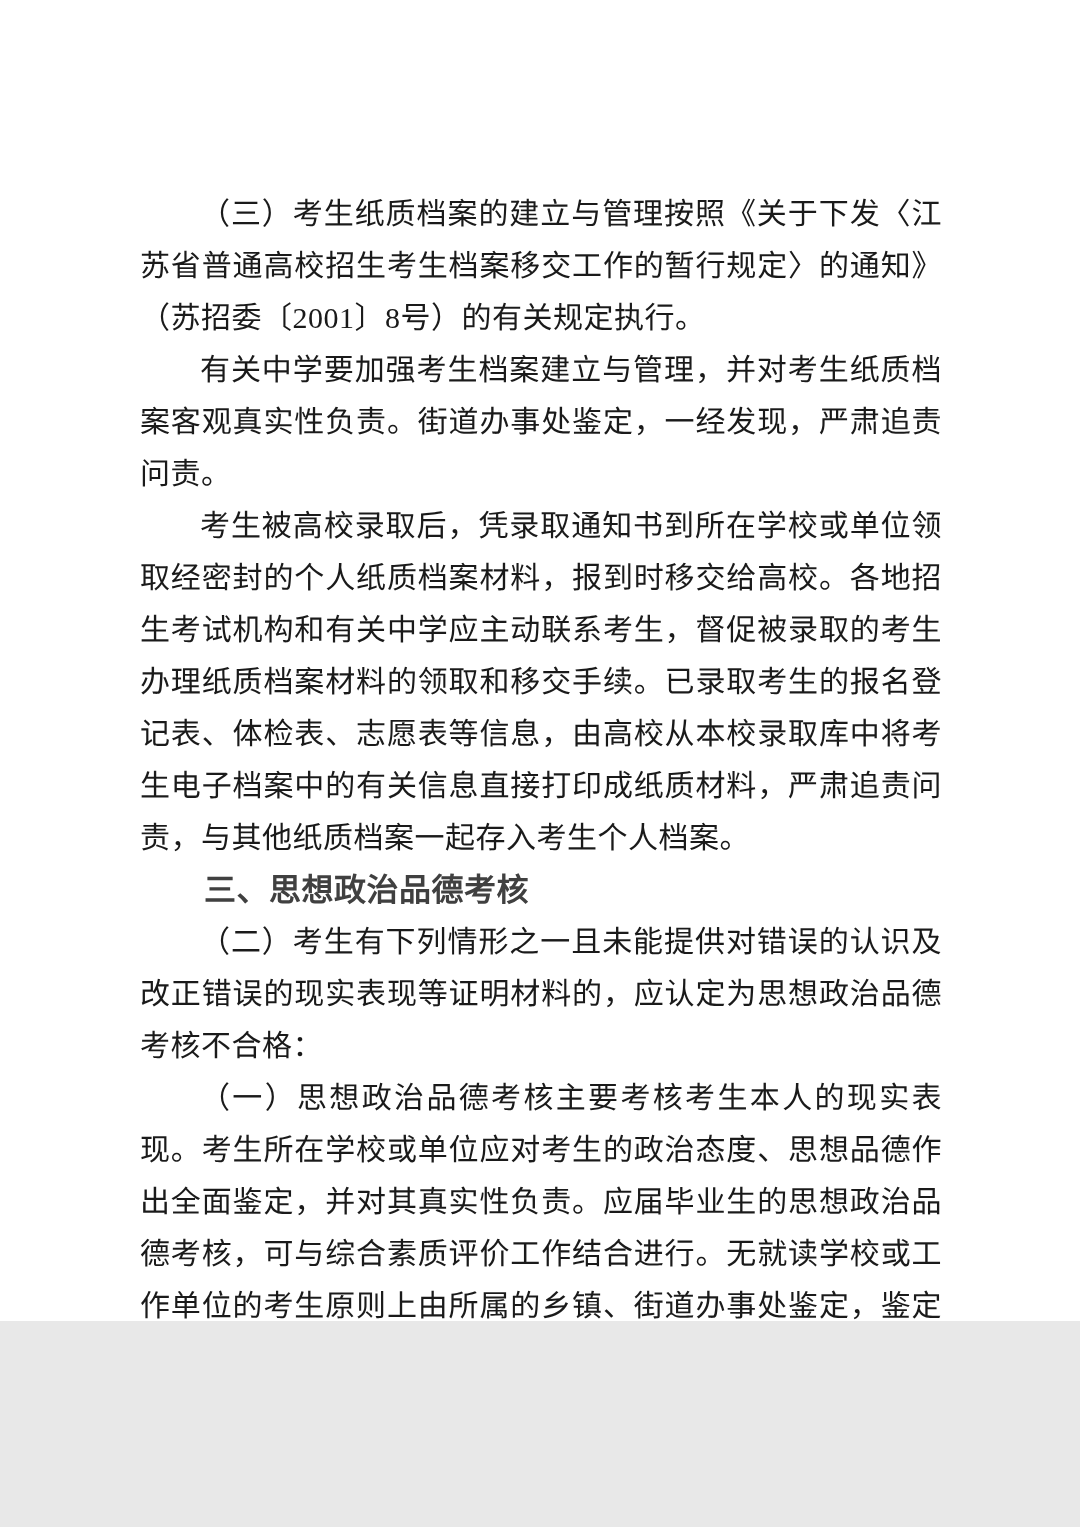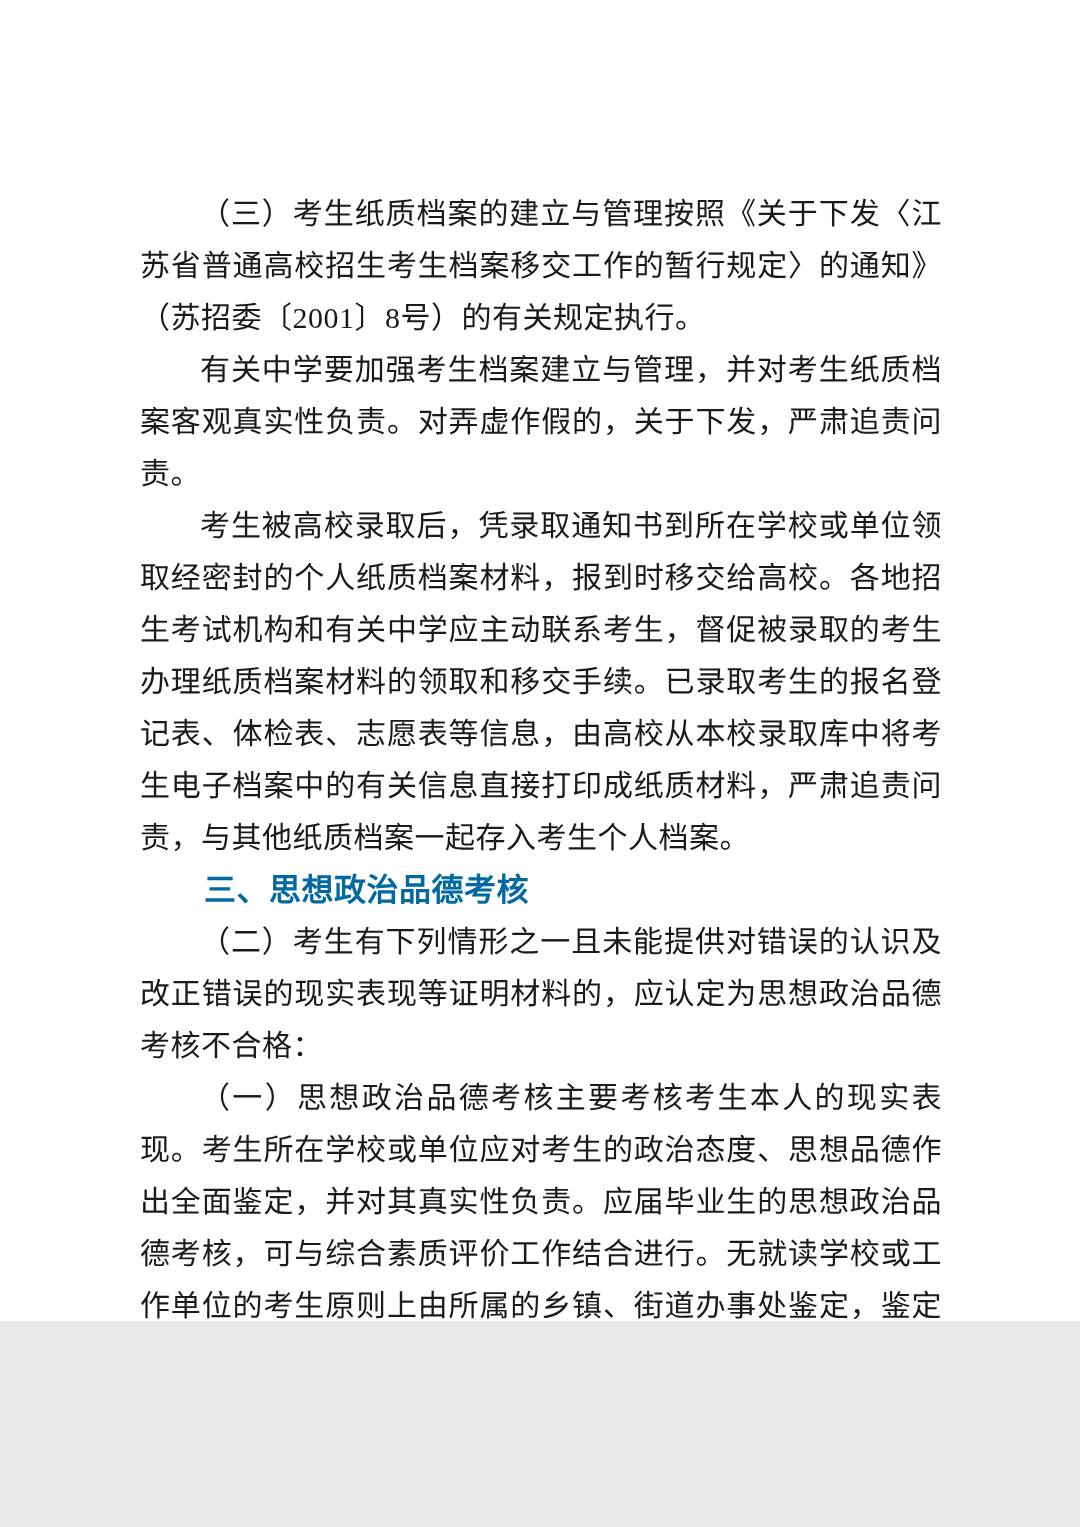--- a/index.html
+++ b/index.html
@@ -29,39 +29,39 @@
   }
   .content p {
     margin: 0;
     padding: 0;
     text-indent: 2em;
   }
   .content p.heading {
     font-family: "Liberation Sans", "DejaVu Sans", sans-serif;
     font-weight: bold;
     font-size: 32px;
-    color: #0369a1;
+    color: #404040;
   }
   .page-number {
     position: absolute;
     left: 176px;
     top: 1398px;
     font-size: 28px;
     line-height: 40px;
     color: #222222;
     letter-spacing: 1px;
   }
 </style>
 </head>
 <body>
 
 <div class="page">
   <div class="content">
     <p>（三）考生纸质档案的建立与管理按照《关于下发〈江苏省普通高校招生考生档案移交工作的暂行规定〉的通知》（苏招委〔2001〕8号）的有关规定执行。</p>
-    <p>有关中学要加强考生档案建立与管理，并对考生纸质档案客观真实性负责。对弄虚作假的，关于下发，严肃追责问责。</p>
+    <p>有关中学要加强考生档案建立与管理，并对考生纸质档案客观真实性负责。街道办事处鉴定，一经发现，严肃追责问责。</p>
     <p>考生被高校录取后，凭录取通知书到所在学校或单位领取经密封的个人纸质档案材料，报到时移交给高校。各地招生考试机构和有关中学应主动联系考生，督促被录取的考生办理纸质档案材料的领取和移交手续。已录取考生的报名登记表、体检表、志愿表等信息，由高校从本校录取库中将考生电子档案中的有关信息直接打印成纸质材料，严肃追责问责，与其他纸质档案一起存入考生个人档案。</p>
     <p class="heading">三、思想政治品德考核</p>
     <p>（二）考生有下列情形之一且未能提供对错误的认识及改正错误的现实表现等证明材料的，应认定为思想政治品德考核不合格：</p>
     <p>（一）思想政治品德考核主要考核考生本人的现实表现。考生所在学校或单位应对考生的政治态度、思想品德作出全面鉴定，并对其真实性负责。应届毕业生的思想政治品德考核，可与综合素质评价工作结合进行。无就读学校或工作单位的考生原则上由所属的乡镇、街道办事处鉴定，鉴定内容应完整、准确。</p>
     <p>1. 有反对宪法所确定的基本原则的言行或参加邪教组织，</p>
   </div>
   <div class="page-number">—6—</div>
 </div>
 
 </body></html>

